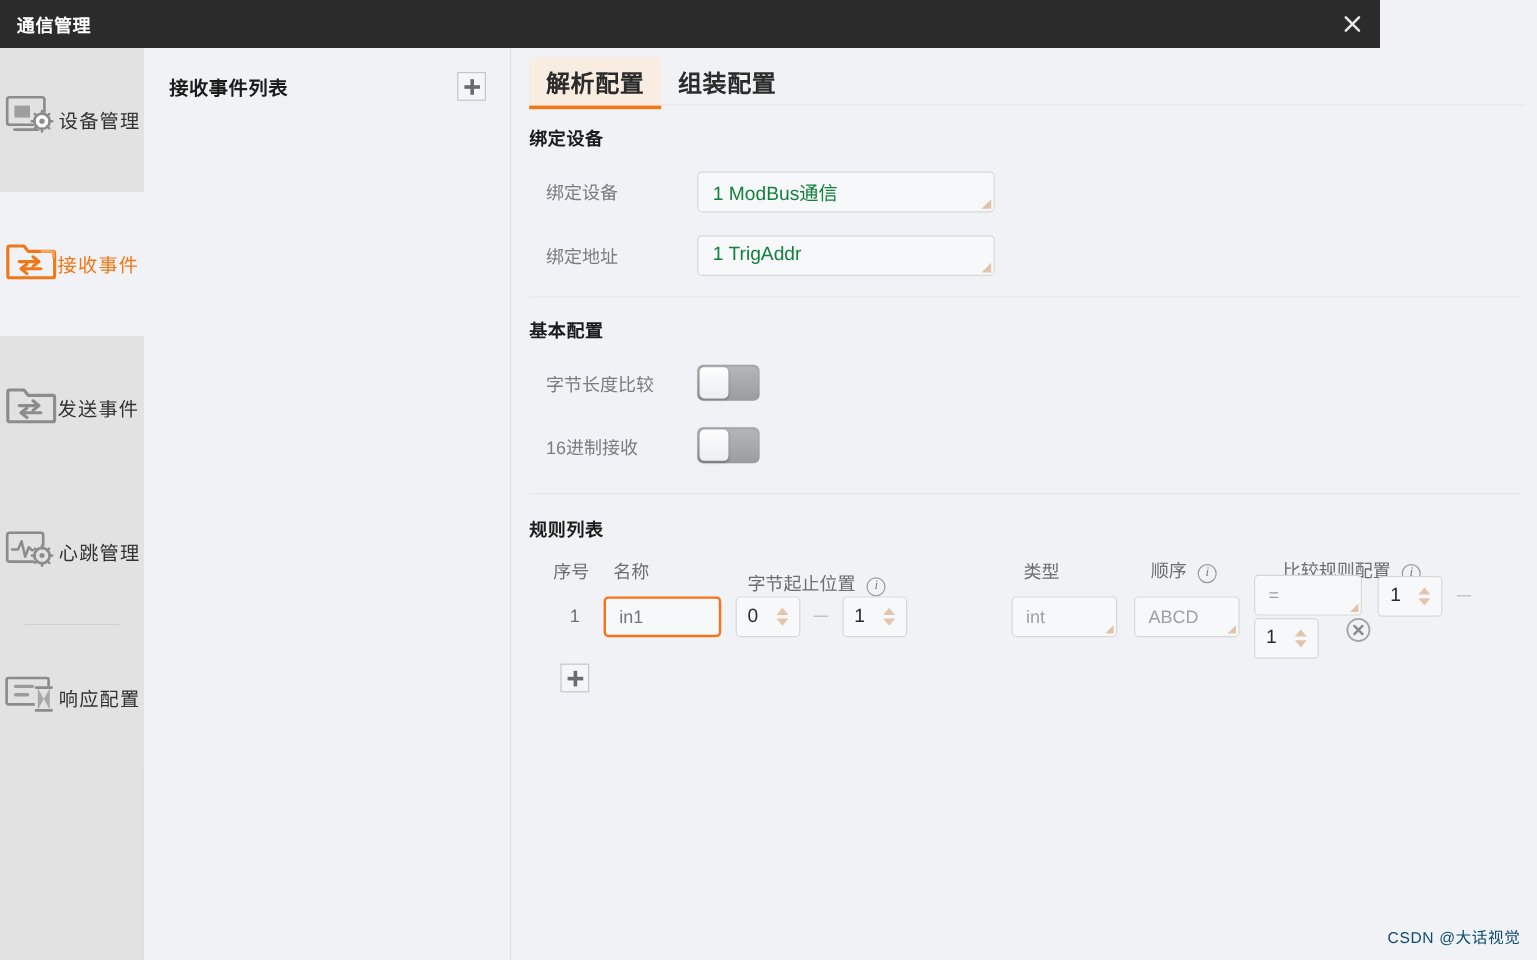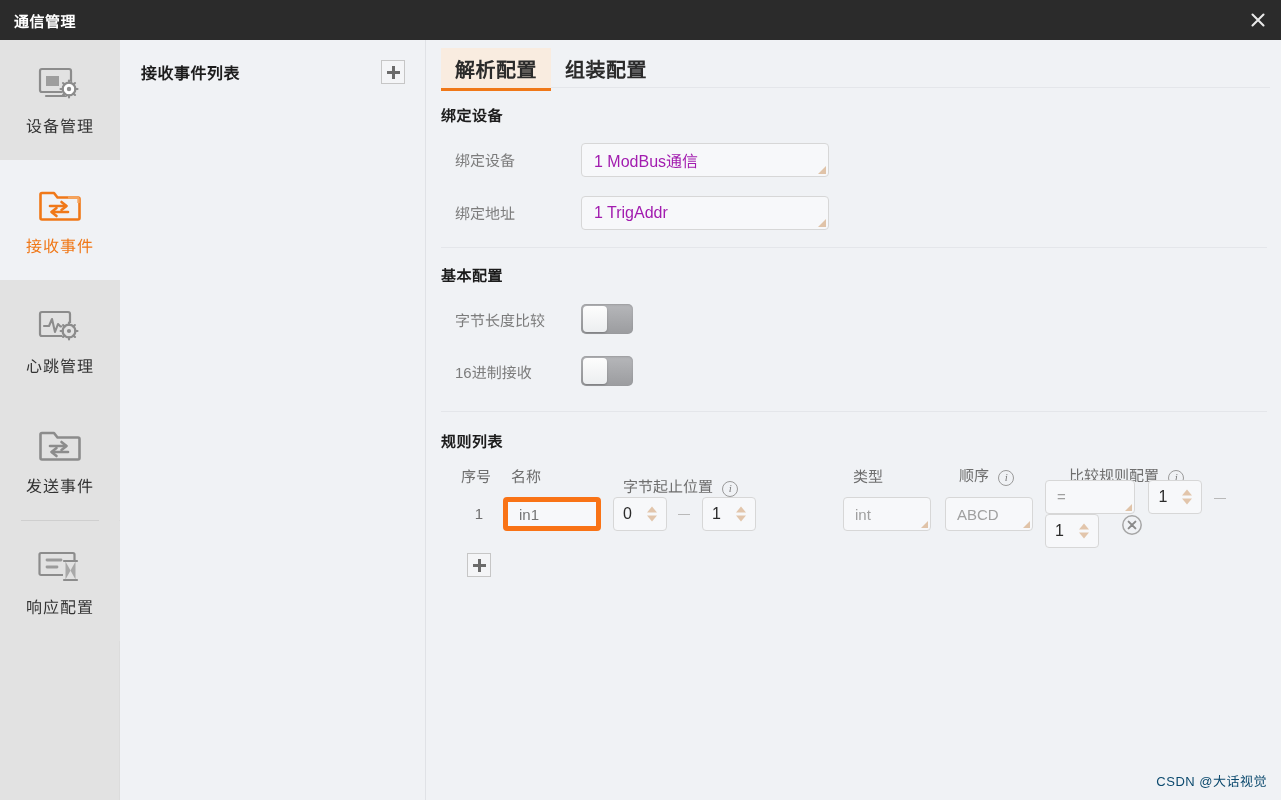--- a/index.html
+++ b/index.html
@@ -17,21 +17,21 @@
     position: relative;
     width: 1281px;
     height: 800px;
     background: #f0f2f5;
   }
 
   
   .titlebar {
     position: absolute;
     top: 0; left: 0;
-    width: 1281px;
+    width: 1150px;
     height: 40px;
     background: #2b2b2b;
     display: flex;
     align-items: center;
   }
   .titlebar-title {
     color: #ffffff;
     font-size: 15px;
     font-weight: bold;
     margin-left: 14px;
@@ -54,21 +54,21 @@
     top: 40px; left: 0;
     width: 120px;
     height: 760px;
     background: #e2e2e2;
     border-right: 1px solid #dcdcdc;
   }
   .side-item {
     width: 120px;
     height: 120px;
     display: flex;
-    flex-direction: column;
+    flex-direction: row;
     align-items: center;
     justify-content: center;
     cursor: pointer;
     background: #e2e2e2;
     position: relative;
   }
   .side-item.active {
     background: #f0f2f5;
   }
   .side-item .side-icon {
@@ -224,21 +224,21 @@
     position: relative;
     width: 248px;
     height: 34px;
     border: 1px solid #d7d7d7;
     border-radius: 4px;
     background: #f7f8fa;
     display: flex;
     align-items: center;
     padding-left: 12px;
     font-size: 16px;
-    color: #a21caf;
+    color: #15803d;
     cursor: pointer;
   }
   .select-box .corner {
     position: absolute;
     right: 2px; bottom: 2px;
     width: 0; height: 0;
     border-left: 8px solid transparent;
     border-bottom: 8px solid #e0c3a8;
   }
 
@@ -305,21 +305,21 @@
   .idx-val {
     font-size: 15px;
     color: #6f6f6f;
     width: 48px;
     text-align: center;
   }
 
   .text-input {
     width: 98px;
     height: 34px;
-    border: 5px solid #f97316;
+    border: 2px solid #f97316;
     border-radius: 4px;
     background: #f7f8fa;
     font-size: 15px;
     color: #a3a3a3;
     padding-left: 11px;
     font-family: "Liberation Sans", sans-serif;
     outline: none;
   }
 
   .spinner {
@@ -471,20 +471,33 @@
           <path d="M23.5 16 l5 4 -5 4" fill="none" stroke="#f07818" stroke-width="2.6" stroke-linecap="round" stroke-linejoin="round"></path>
           <path d="M30 26 h-16" stroke="#f07818" stroke-width="2.6" stroke-linecap="round"></path>
           <path d="M18.5 22 l-5 4 5 4" fill="none" stroke="#f07818" stroke-width="2.6" stroke-linecap="round" stroke-linejoin="round"></path>
         </svg>
       </span>
       <span class="side-label">接收事件</span>
     </div>
 
     <div class="side-item">
       <span class="side-icon">
+        <svg width="44" height="38" viewBox="0 0 44 38">
+          <path d="M4 7 h12 l3.5 4.5 h20.5 a1.5 1.5 0 0 1 1.5 1.5 v19 a1.5 1.5 0 0 1 -1.5 1.5 h-36 a1.5 1.5 0 0 1 -1.5 -1.5 v-23.5 a1.5 1.5 0 0 1 1.5 -1.5 z" fill="none" stroke="#8c8c8c" stroke-width="2.6" stroke-linejoin="round"></path>
+          <path d="M12 20 h16" stroke="#8c8c8c" stroke-width="2.6" stroke-linecap="round"></path>
+          <path d="M23.5 16 l5 4 -5 4" fill="none" stroke="#8c8c8c" stroke-width="2.6" stroke-linecap="round" stroke-linejoin="round"></path>
+          <path d="M30 26 h-16" stroke="#8c8c8c" stroke-width="2.6" stroke-linecap="round"></path>
+          <path d="M18.5 22 l-5 4 5 4" fill="none" stroke="#8c8c8c" stroke-width="2.6" stroke-linecap="round" stroke-linejoin="round"></path>
+        </svg>
+      </span>
+      <span class="side-label">发送事件</span>
+    </div>
+
+    <div class="side-item">
+      <span class="side-icon">
         <svg width="46" height="38" viewBox="0 0 46 38">
           <rect x="3" y="6" width="30" height="24" rx="2" fill="none" stroke="#8c8c8c" stroke-width="2.2"></rect>
           <path d="M7 20 h5 l3 -7 3 13 3 -8 2.5 2.5 h3" fill="none" stroke="#8c8c8c" stroke-width="2.1" stroke-linejoin="round" stroke-linecap="round"></path>
           <circle cx="32" cy="25" r="8.2" fill="#e2e2e2"></circle>
           <circle cx="32" cy="25" r="6.4" fill="none" stroke="#8c8c8c" stroke-width="2.3"></circle>
           <circle cx="32" cy="25" r="2.1" fill="#8c8c8c"></circle>
           <g stroke="#8c8c8c" stroke-width="2.1" stroke-linecap="round">
             <path d="M32 16.6 v2.3"></path>
               <path d="M32 31.2 v2.3"></path>
             <path d="M23.6 25 h2.3"></path>
@@ -492,33 +505,20 @@
             <path d="M26.1 19.1 l1.6 1.6"></path>
               <path d="M36.4 29.4 l1.6 1.6"></path>
             <path d="M37.9 19.1 l-1.6 1.6"></path>
               <path d="M27.7 29.4 l-1.6 1.6"></path>
           </g>
         </svg>
       </span>
       <span class="side-label">心跳管理</span>
     </div>
 
-    <div class="side-item">
-      <span class="side-icon">
-        <svg width="44" height="38" viewBox="0 0 44 38">
-          <path d="M4 7 h12 l3.5 4.5 h20.5 a1.5 1.5 0 0 1 1.5 1.5 v19 a1.5 1.5 0 0 1 -1.5 1.5 h-36 a1.5 1.5 0 0 1 -1.5 -1.5 v-23.5 a1.5 1.5 0 0 1 1.5 -1.5 z" fill="none" stroke="#8c8c8c" stroke-width="2.6" stroke-linejoin="round"></path>
-          <path d="M12 20 h16" stroke="#8c8c8c" stroke-width="2.6" stroke-linecap="round"></path>
-          <path d="M23.5 16 l5 4 -5 4" fill="none" stroke="#8c8c8c" stroke-width="2.6" stroke-linecap="round" stroke-linejoin="round"></path>
-          <path d="M30 26 h-16" stroke="#8c8c8c" stroke-width="2.6" stroke-linecap="round"></path>
-          <path d="M18.5 22 l-5 4 5 4" fill="none" stroke="#8c8c8c" stroke-width="2.6" stroke-linecap="round" stroke-linejoin="round"></path>
-        </svg>
-      </span>
-      <span class="side-label">发送事件</span>
-    </div>
-
     <div class="side-divider"></div>
 
     <div class="side-item">
       <span class="side-icon">
         <svg width="46" height="38" viewBox="0 0 46 38">
           <path d="M4 6 h32 a1.5 1.5 0 0 1 1.5 1.5 v19 a1.5 1.5 0 0 1 -1.5 1.5 h-32 a1.5 1.5 0 0 1 -1.5 -1.5 v-19 a1.5 1.5 0 0 1 1.5 -1.5 z" fill="none" stroke="#8c8c8c" stroke-width="2.2"></path>
           <path d="M10 13 h14" stroke="#9b9b9b" stroke-width="2.8" stroke-linecap="round"></path>
           <path d="M10 20 h10" stroke="#9b9b9b" stroke-width="2.8" stroke-linecap="round"></path>
           <g transform="translate(26,13)">
             <rect x="0" y="0" width="15" height="21" fill="#e2e2e2"></rect>

